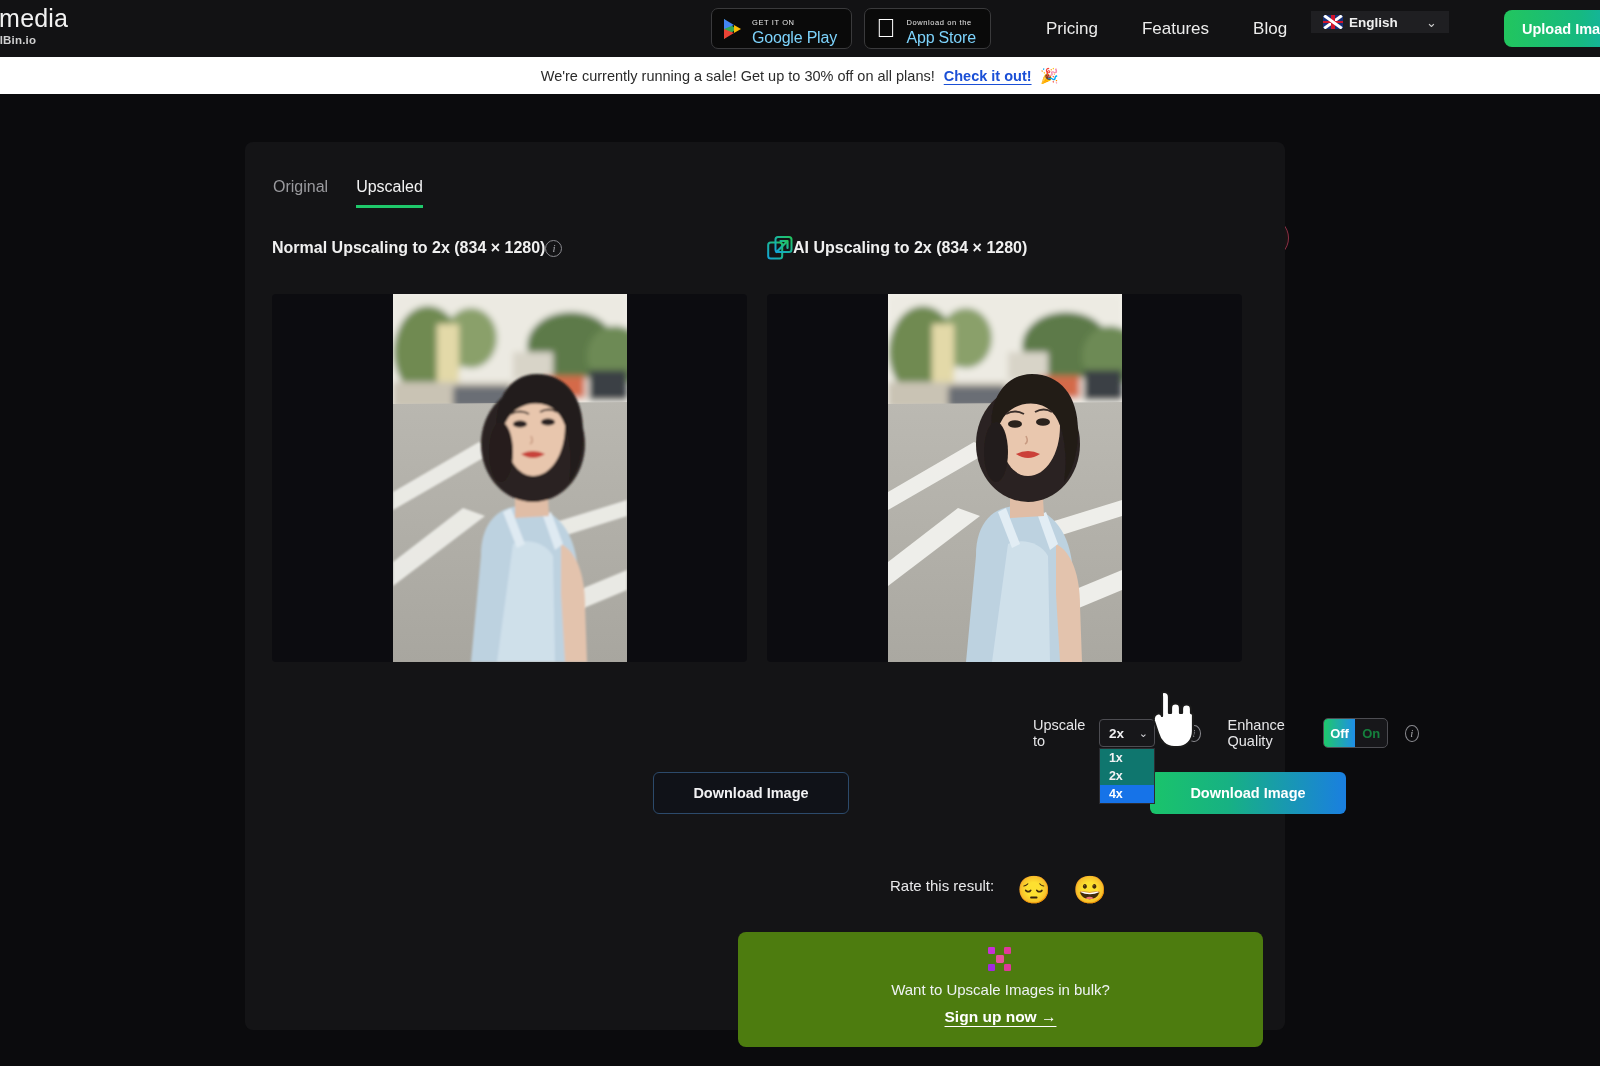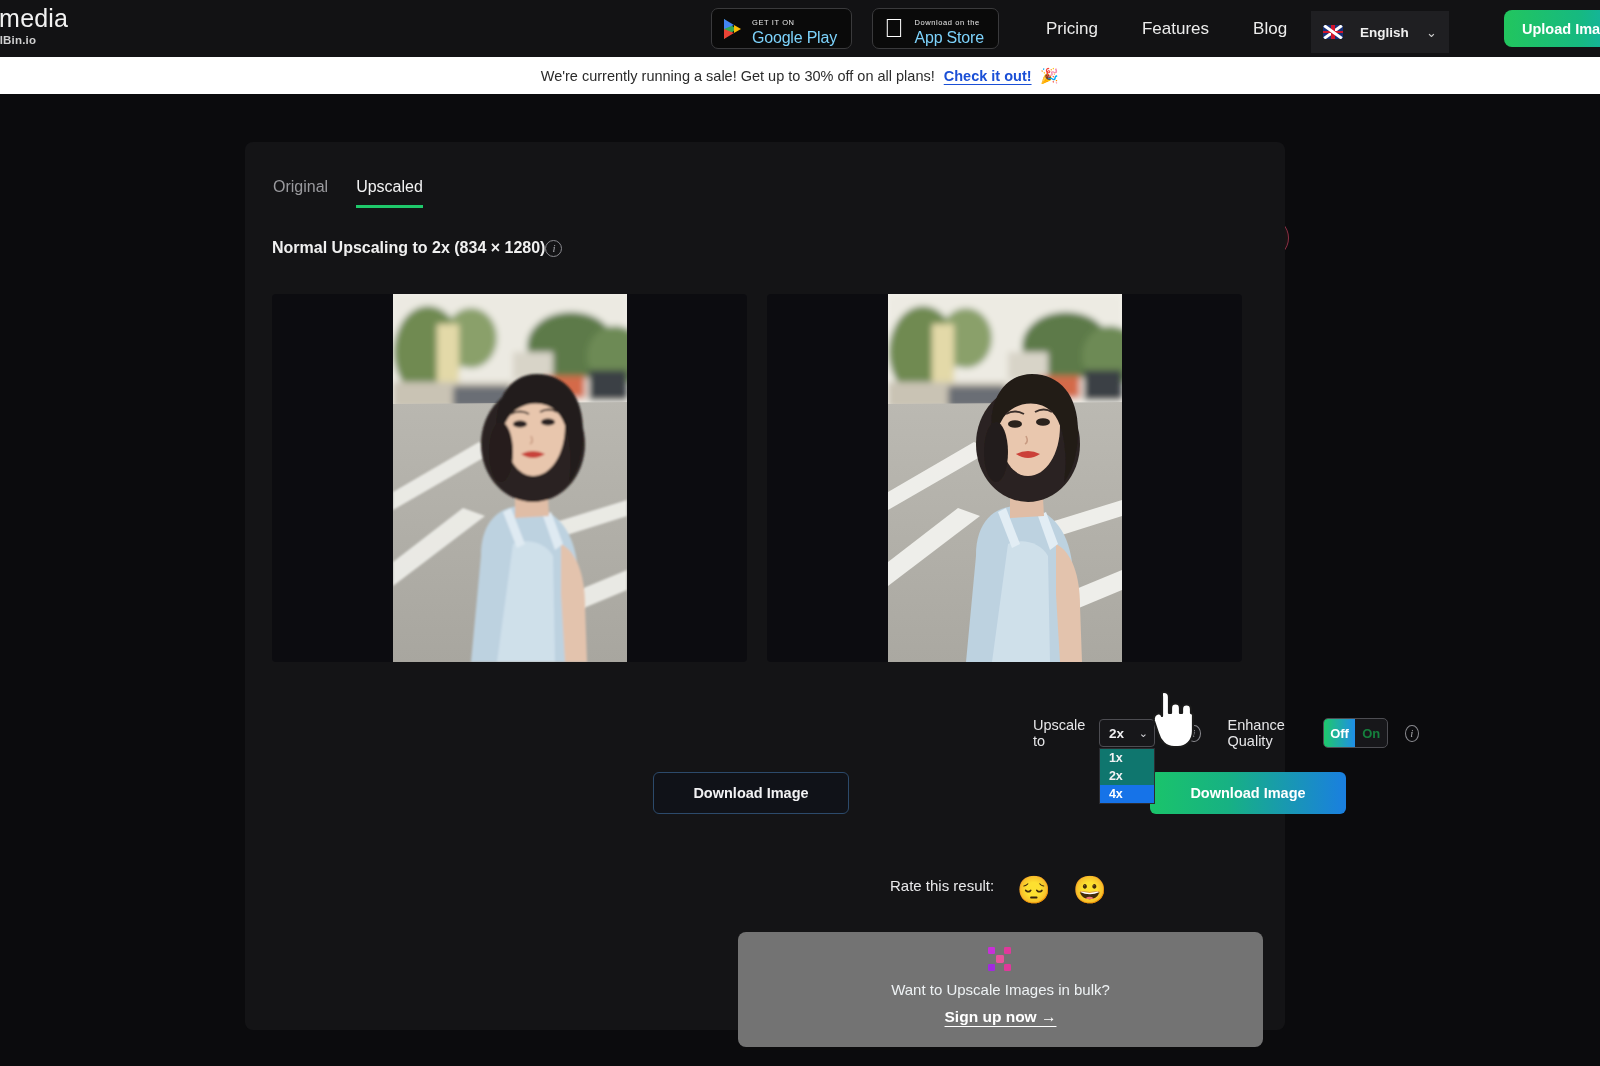--- a/index.html
+++ b/index.html
@@ -17,38 +17,38 @@
     background: #121214;
     display: flex; align-items: center;
   }
   .logo-wrap { position: absolute; left: -42px; top: 6px; line-height: 1; }
   .logo-main {
     font-size: 25px; color: #f2f2f2; font-weight: 400; letter-spacing: .2px;
   }
   .logo-sub {
     font-size: 11.5px; color: #cfcfcf; font-weight: 700; margin-top: 4px; letter-spacing: .2px;
   }
-  .store-btns { position: absolute; left: 711px; top: 8px; display: flex; gap: 20px; }
+  .store-btns { position: absolute; left: 711px; top: 8px; display: flex; gap: 12px; }
   .store-btn {
     height: 41px; border-radius: 7px; background: #0a0a0a; border: 1px solid #3a3a3c;
     display: flex; align-items: center; padding: 0 14px 0 11px; gap: 9px;
     cursor: pointer;
   }
   .store-btn .tiny { font-size: 7.5px; color: #e8e8e8; letter-spacing: .6px; line-height: 1.1; }
   .store-btn .big { font-size: 16px; color: #7dd3fc; font-weight: 500; line-height: 1.05; letter-spacing: -.2px;}
   .gp-icon { position: relative; width: 20px; height: 22px; }
   .apple-glyph { font-size: 26px; color: #fff; line-height: 0.85; margin-right: 2px; }
 
   .navlinks { position: absolute; left: 1024px; top: 0; height: 57px; display: flex; align-items: center; gap: 0; }
   .navlink { font-size: 17px; color: #ececec; padding: 0 22px; cursor: pointer; }
 
   .lang {
-    position: absolute; left: 1311px; top: 11px; width: 138px; height: 42px;
+    position: absolute; left: 1311px; top: 11px; width: 138px; height: 22px;
     background: #1f1f22; border-radius: 0; display: flex; align-items: center;
-    padding: 0 12px; gap: 17px; cursor: pointer;
+    padding: 0 12px; gap: 6px; cursor: pointer;
   }
   .flag {
     width: 20px; height: 14px; border-radius: 2px; position: relative; overflow: hidden;
     background: #16307a;
   }
   .flag:before, .flag:after {
     content: ""; position: absolute; left: 50%; top: -4px; width: 3px; height: 22px;
     background: #fff; transform-origin: center;
   }
   .flag:before { transform: translateX(-50%) rotate(54deg); }
@@ -184,21 +184,21 @@
   
   .rate {
     position: absolute; left: 645px; top: 735px; display: flex; align-items: flex-start; gap: 23px;
   }
   .rate-label { font-size: 15px; color: #e9e9eb; font-weight: 500; }
   .rate-emoji { font-size: 27px; cursor: pointer; line-height: 1; }
 
   
   .bulk {
     position: absolute; left: 493px; top: 790px; width: 525px; height: 115px;
-    background: #737373; border-radius: 8px;
+    background: #4d7c0f; border-radius: 8px;
     display: flex; flex-direction: column; align-items: center; padding-top: 15px;
   }
   .bulk-logo { width: 26px; height: 25px; }
   .bulk-title { margin-top: 9px; font-size: 15px; color: #eef2f4; }
   .bulk-cta {
     margin-top: 10px; font-size: 15.5px; font-weight: 700; color: #ffffff;
     text-decoration: underline; text-underline-offset: 4px; cursor: pointer;
   }
 
   
@@ -281,20 +281,39 @@
       <div class="tab active">Upscaled</div>
     </div>
 
     <div class="col col-left">
       <div class="col-head">
         <span class="col-title">Normal Upscaling to 2x (834 × 1280)</span>
         <span class="info-i">i</span>
       </div>
     </div>
 
+    <div class="col col-right">
+      <div class="col-head">
+        <span class="ai-icon">
+          <svg width="26" height="26" viewBox="0 0 26 26">
+            <defs>
+              <linearGradient id="aig" x1="0" y1="1" x2="1" y2="0">
+                <stop offset="0%" stop-color="#12a5d8"></stop>
+                <stop offset="100%" stop-color="#22c55e"></stop>
+              </linearGradient>
+            </defs>
+            <rect x="1.2" y="7.5" width="14" height="16" rx="2.5" fill="none" stroke="url(#aig)" stroke-width="2"></rect>
+            <rect x="8.5" y="2" width="16" height="15" rx="2.5" fill="none" stroke="url(#aig)" stroke-width="2"></rect>
+            <line x1="9.5" y1="17" x2="20" y2="6.5" stroke="url(#aig)" stroke-width="2.2" stroke-linecap="round"></line>
+            <polyline points="13.5,6 20.5,6 20.5,13" fill="none" stroke="url(#aig)" stroke-width="2.2" stroke-linecap="round" stroke-linejoin="round"></polyline>
+          </svg>
+        </span>
+        <span class="col-title">AI Upscaling to 2x (834 × 1280)</span>
+      </div>
+    </div>
 
     <div class="img-panel" style="left:27px">
       <div class="photo">
         <svg width="234" height="368" viewBox="0 0 234 368">
           <defs>
             <linearGradient id="sky1" x1="0" y1="0" x2="0" y2="1">
               <stop offset="0%" stop-color="#f2f0ea"></stop>
                 <stop offset="100%" stop-color="#e6e4dc"></stop>
             </linearGradient>
             <linearGradient id="road1" x1="0" y1="0" x2="0" y2="1">

